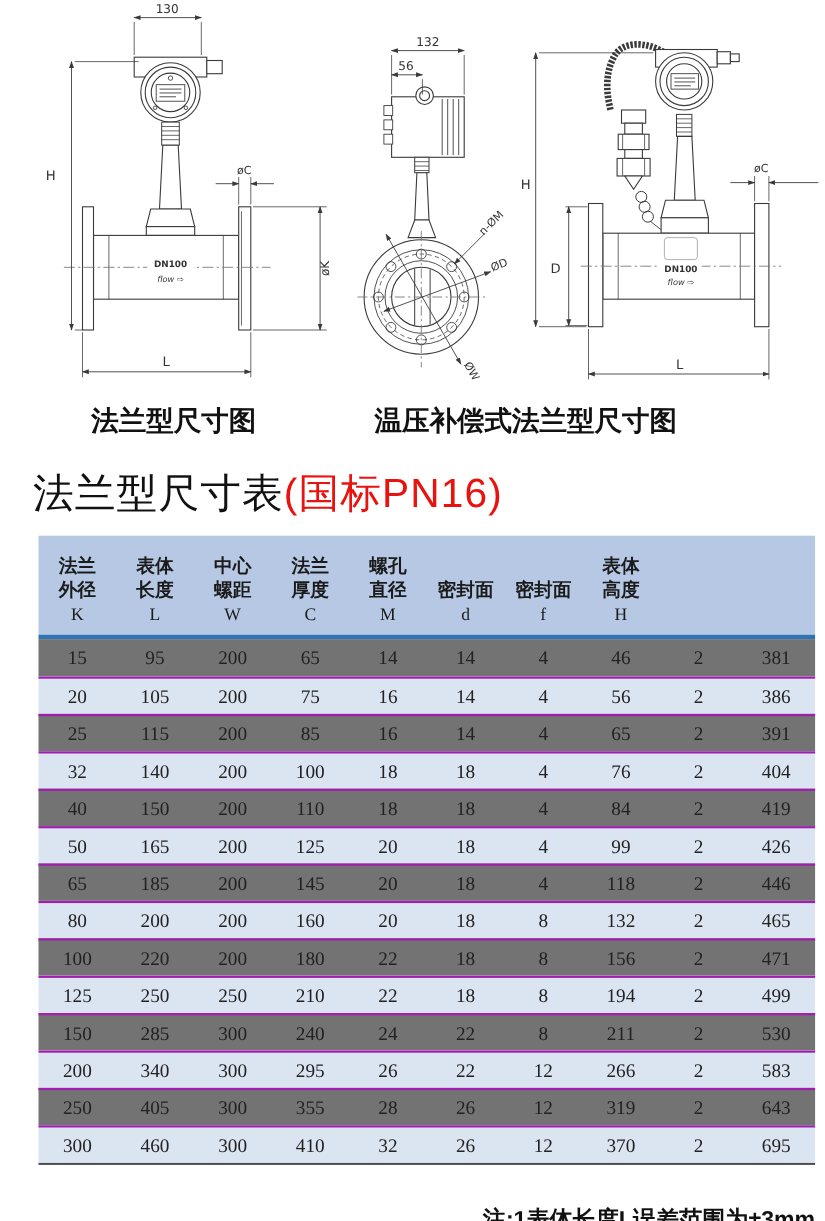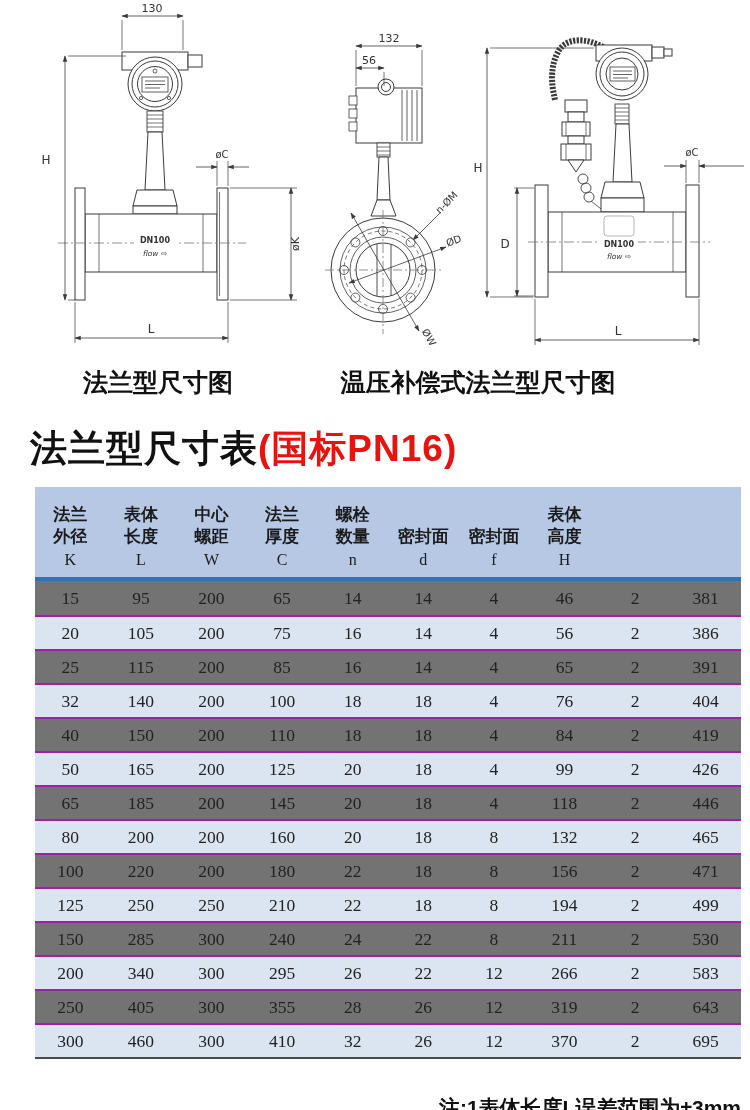--- a/index.html
+++ b/index.html
@@ -3,21 +3,21 @@
 <meta charset="utf-8">
 <style>
   html,body{margin:0;padding:0;background:#fff;}
   .page{position:relative;width:750px;height:1110px;background:#fff;overflow:hidden;
         font-family:"Liberation Sans",sans-serif;}
   svg text{font-family:"DejaVu Sans",sans-serif;fill:#333;}
   .captions{position:absolute;top:366px;left:0;width:750px;height:32px;}
   .cap{position:absolute;top:0;font-size:25px;font-weight:bold;color:#111;text-align:center;}
   .cap-front{left:58px;width:200px;}
   .cap-comp{left:318px;width:320px;}
-  .title{position:absolute;top:424px;left:30px;font-size:37px;font-weight:bold;color:#111;
+  .title{position:absolute;top:424px;left:30px;font-size:37px;font-weight:normal;color:#111;
          letter-spacing:1px;white-space:nowrap;}
   .title .red{color:#e8120e;}
   
   .dim-table{position:absolute;left:35px;top:487px;width:706px;}
   .thead{display:grid;grid-template-columns:repeat(10,1fr);height:90px;background:#b6c8e4;}
   .hcell{display:flex;flex-direction:column;justify-content:flex-end;align-items:center;
          padding-bottom:7px;}
   .hl{display:block;font-size:17px;font-weight:bold;color:#1b1b1b;line-height:22px;}
   .hsym{display:block;font-family:"Liberation Serif",serif;font-weight:normal;font-size:16px;
         color:#1b1b1b;line-height:20px;margin-top:2px;}
@@ -260,23 +260,23 @@
           <span class="hl">中心</span>
           <span class="hl">螺距</span>
           <span class="hsym">W</span>
         </div>
         <div class="hcell">
           <span class="hl">法兰</span>
           <span class="hl">厚度</span>
           <span class="hsym">C</span>
         </div>
         <div class="hcell">
-          <span class="hl">螺栓</span>
-          <span class="hl">数量</span>
-          <span class="hsym">n</span>
+          <span class="hl">螺孔</span>
+          <span class="hl">直径</span>
+          <span class="hsym">M</span>
         </div>
         <div class="hcell">
           <span class="hl"></span>
           <span class="hl">密封面</span>
           <span class="hsym">d</span>
         </div>
         <div class="hcell">
           <span class="hl"></span>
           <span class="hl">密封面</span>
           <span class="hsym">f</span>

